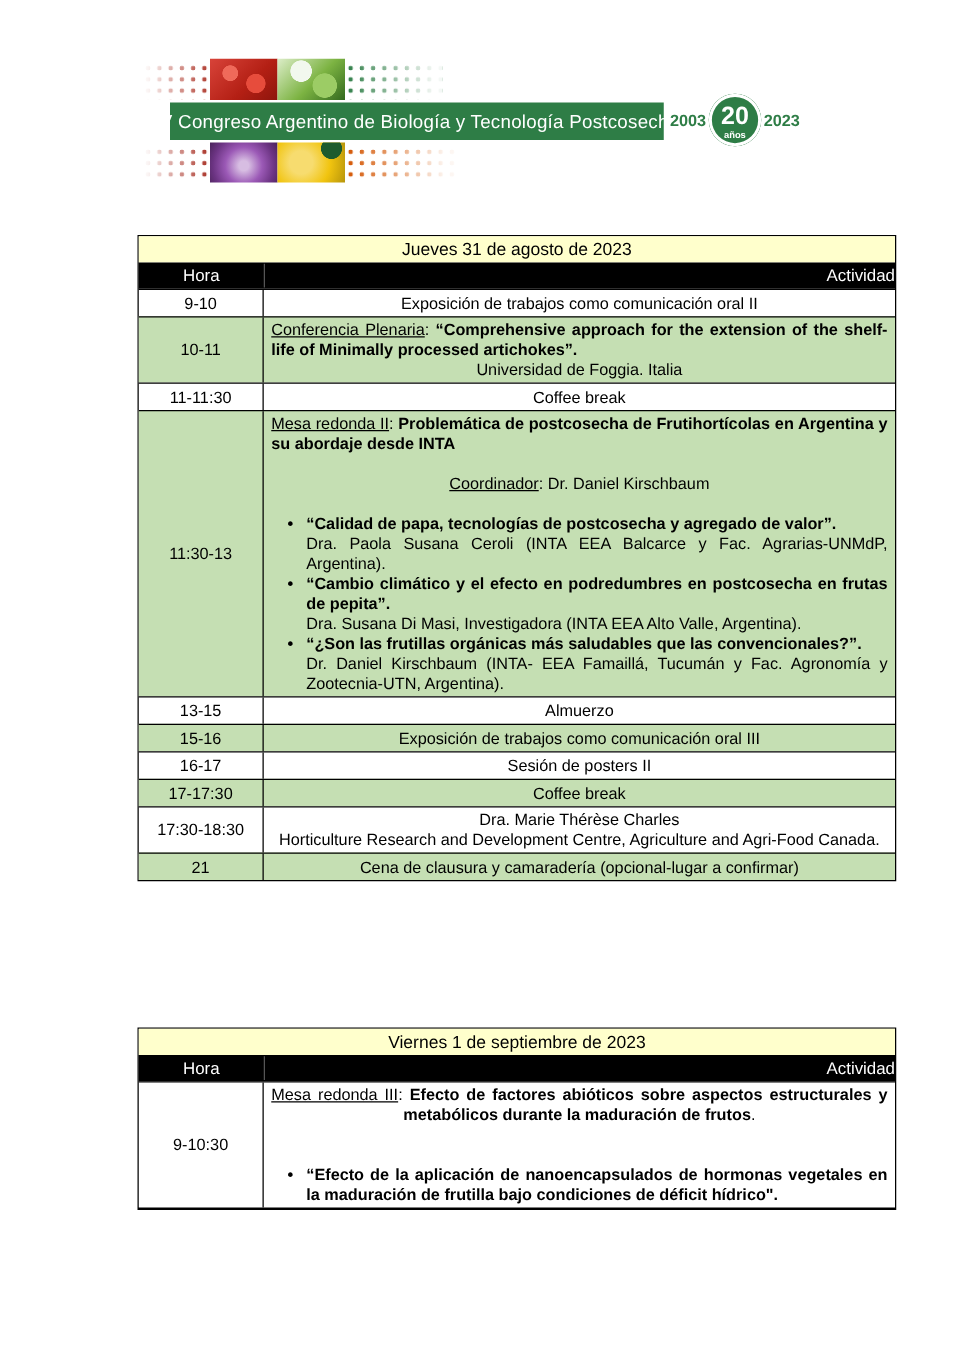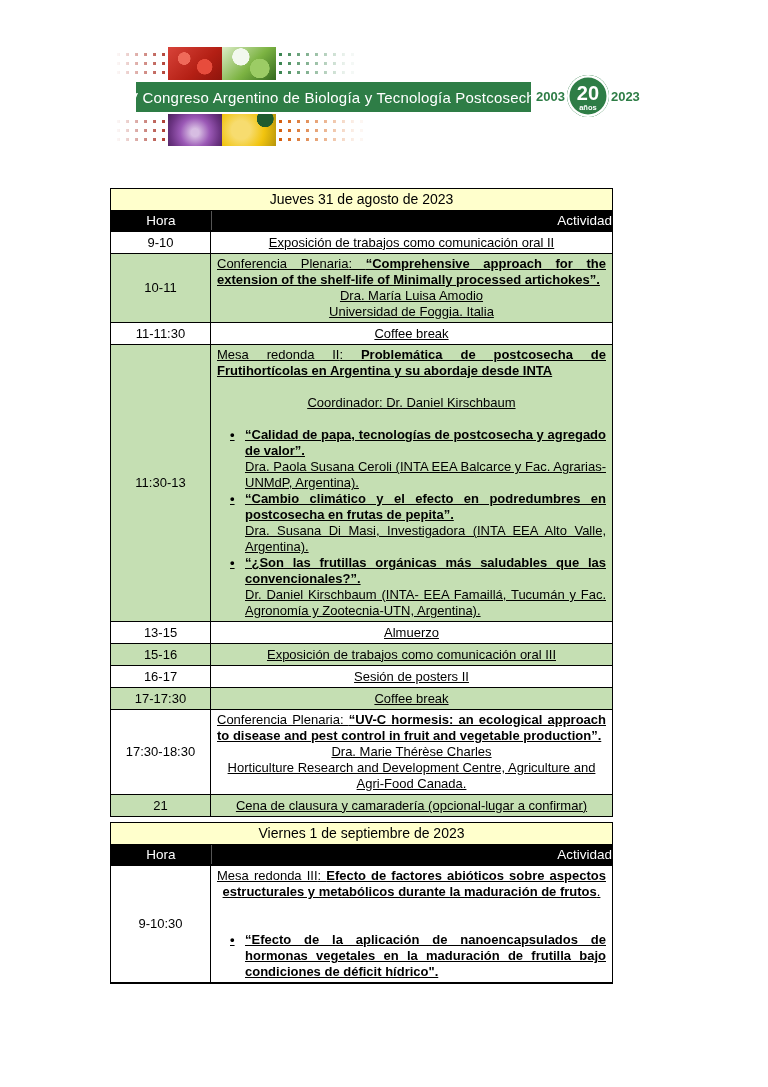--- a/index.html
+++ b/index.html
@@ -37,33 +37,33 @@
   .badge{position:absolute;left:424px;top:33px;display:flex;align-items:center;}
   .badge .year{color:#2e7d46;font-weight:bold;font-size:13px;}
   .badge .circle{width:42px;height:42px;border-radius:50%;background:#2e7d46;margin:0 2px;
     box-shadow:inset 0 0 0 2.5px #ffffff, inset 0 0 0 5px #2e7d46;position:relative;
     display:flex;align-items:center;justify-content:center;flex:none;}
   .badge .num{color:#fff;font-weight:bold;font-size:20px;line-height:20px;margin-top:-6px;}
   .badge .anios{position:absolute;bottom:5px;left:0;right:0;text-align:center;
     color:#fff;font-size:7.5px;font-weight:bold;}
 
   
-  .tbl{position:absolute;left:110px;width:503px;border:1.5px solid #000;
+  .tbl{position:absolute;left:110px;width:607px;border:1.5px solid #000;
     font-size:13px;line-height:16px;box-sizing:border-box;}
   .tbl1{top:188px;}
   .tbl2{top:822px;border-bottom-width:2.5px;}
   .daterow{background:#ffffcc;text-align:center;font-size:14px;line-height:19px;height:19px;padding:1px 0;}
   .headrow{display:flex;background:#000;color:#fff;font-size:13.5px;line-height:19px;height:19px;padding:1px 0;}
   .headrow .hc1{width:101px;flex:none;text-align:center;border-right:1px solid #555;box-sizing:border-box;}
   .headrow .hc2{flex:1;text-align:right;}
   .row{display:flex;border-top:1.4px solid #000;min-height:21px;}
   .row.shaded{background:#c5dfb3;}
   .time{width:100px;flex:none;border-right:1.8px solid #000;display:flex;
     align-items:center;justify-content:center;text-align:center;padding:1px 2px;box-sizing:border-box;}
-  .act{flex:1;padding:2px 6px;display:flex;flex-direction:column;justify-content:center;min-width:0;text-decoration:underline;}
+  .act{flex:1;padding:2px 6px;display:flex;flex-direction:column;justify-content:center;min-width:0;}
   .para.center{text-align:center;}
   .para.justify{text-align:justify;}
   .para.justify-center{text-align:justify;text-align-last:center;}
   .spacer{height:16px;flex:none;}
   .bullet{display:flex;padding-left:13px;}
   .bullet .marker{width:15px;flex:none;font-weight:bold;}
   .bullet .bcontent{flex:1;min-width:0;}
   .bline{text-align:justify;}
   .b{font-weight:bold;}
   .u{text-decoration:underline;text-align:right;}
@@ -106,21 +106,20 @@
       <div class="row">
         <div class="time">9-10</div>
         <div class="act">
           <div class="para center"><span>Exposición de trabajos como comunicación oral II</span></div>
         </div>
       </div>
       <div class="row shaded">
         <div class="time">10-11</div>
         <div class="act">
           <div class="para justify"><span class="u">Conferencia Plenaria</span><span>: </span><span class="b ">“Comprehensive approach for the extension of the shelf-life of Minimally processed artichokes”.</span></div>
-          <div class="para center"><span>Dra. María Luisa Amodio</span></div>
           <div class="para center"><span>Universidad de Foggia. Italia</span></div>
         </div>
       </div>
       <div class="row">
         <div class="time">11-11:30</div>
         <div class="act">
           <div class="para center"><span>Coffee break</span></div>
         </div>
       </div>
       <div class="row shaded">
@@ -173,21 +172,20 @@
       </div>
       <div class="row shaded">
         <div class="time">17-17:30</div>
         <div class="act">
           <div class="para center"><span>Coffee break</span></div>
         </div>
       </div>
       <div class="row">
         <div class="time">17:30-18:30</div>
         <div class="act">
-          <div class="para justify"><span class="u">Conferencia Plenaria</span><span>: </span><span class="b ">“UV-C hormesis: an ecological approach to disease and pest control in fruit and vegetable production”.</span></div>
           <div class="para center"><span>Dra. Marie Thérèse Charles</span></div>
           <div class="para center"><span>Horticulture Research and Development Centre, Agriculture and Agri-Food Canada.</span></div>
         </div>
       </div>
       <div class="row shaded">
         <div class="time">21</div>
         <div class="act">
           <div class="para center"><span>Cena de clausura y camaradería (opcional-lugar a confirmar)</span></div>
         </div>
       </div>

